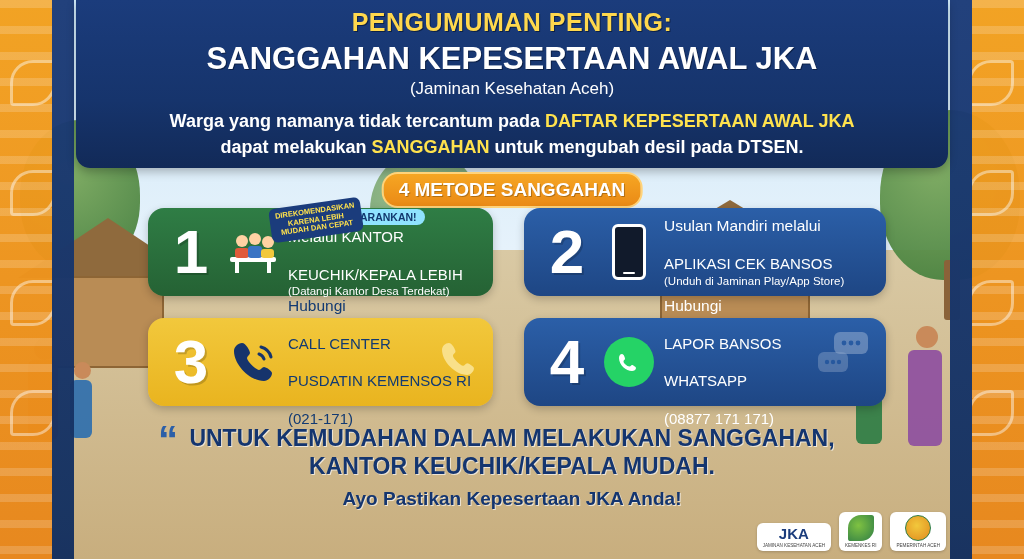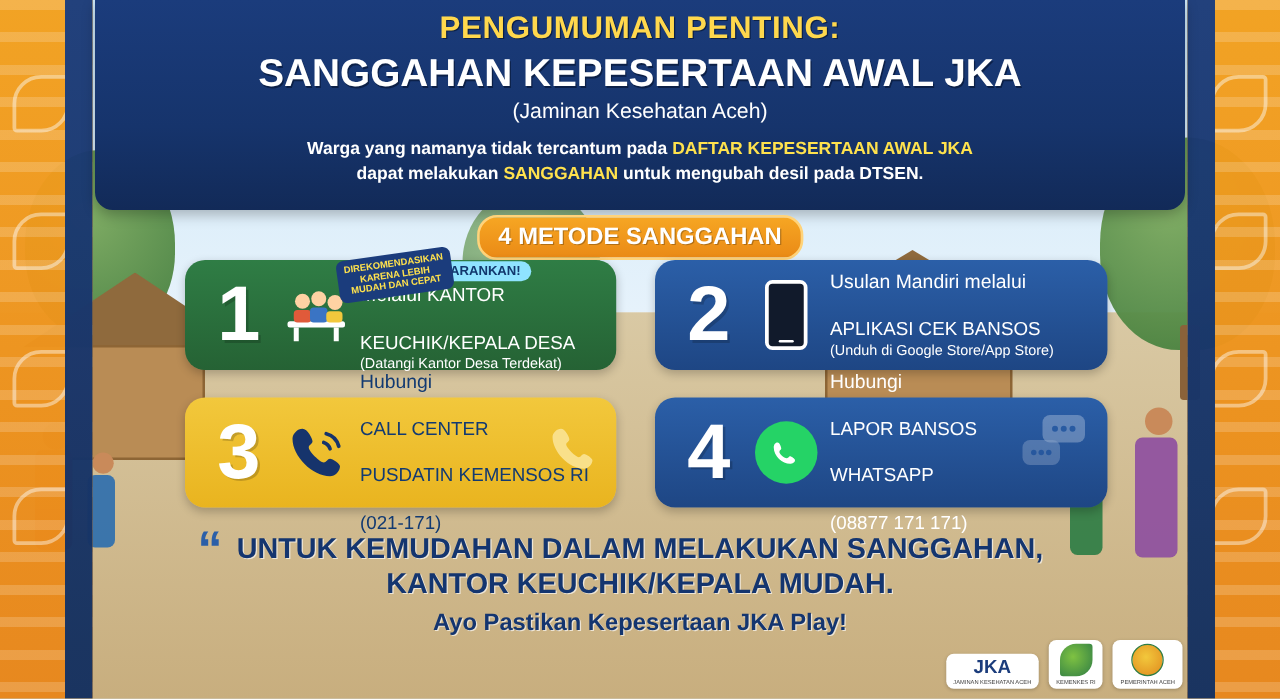--- a/index.html
+++ b/index.html
@@ -72,21 +72,21 @@
   .h-line1 {
     color:#ffd84d; font-weight:bold; font-size:25px; letter-spacing:.5px;
     text-shadow:1px 1px 0 #0c2047;
   }
   .h-line2 {
     color:#ffffff; font-weight:bold; font-size:31px; margin-top:4px;
     text-shadow:1px 1px 0 #0c2047;
   }
   .h-line3 { color:#ffffff; font-size:17px; margin-top:2px; }
   .h-body {
-    margin-top:9px; color:#ffffff; font-size:14px; line-height:1.45;
+    margin-top:9px; color:#ffffff; font-size:18px; line-height:1.45;
     font-weight:600;
   }
   .hl-yellow { color:#ffe24d; font-weight:bold; }
 
   
   .methods-title {
     position:absolute; left:50%; transform:translateX(-50%); top:172px;
     background:linear-gradient(180deg,#f6a623,#ea8a16);
     color:#ffffff; font-weight:bold; font-size:19px;
     padding:5px 15px; border-radius:16px;
@@ -261,35 +261,35 @@
         <circle cx="42" cy="13" r="6" fill="#ffd2a3"></circle>
         <rect x="35" y="20" width="13" height="9" rx="3" fill="#f2c83c"></rect>
       </svg>
     </div>
     <div class="card-text">
       <span class="badge-rec">SANGAT DISARANKAN!</span>
       <div>
         <span class="t-md">Melalui</span>
         <span class="t-bold">KANTOR</span>
       </div>
-      <div class="t-bold">KEUCHIK/KEPALA DESA</div>
+      <div class="t-bold">KEUCHIK/KEPALA LEBIH</div>
       <div class="sub-note">(Datangi Kantor Desa Terdekat)</div>
     </div>
   </div>
   <div class="badge-rot">DIREKOMENDASIKAN KARENA LEBIH MUDAH DAN CEPAT</div>
 
   <div class="card c2">
     <div class="num">2</div>
     <div class="icon-box">
       <div class="phone-dev"></div>
     </div>
     <div class="card-text">
       <div class="t-md">Usulan Mandiri melalui</div>
       <div class="t-bold">APLIKASI CEK BANSOS</div>
-      <div class="sub-note">(Unduh di Google Store/App Store)</div>
+      <div class="sub-note">(Unduh di Jaminan Play/App Store)</div>
     </div>
   </div>
 
   <div class="card c3">
     <div class="num">3</div>
     <div class="icon-box">
       <svg width="50" height="50" viewBox="0 0 50 50">
         <path d="M14 6c-4 0-8 4-8 8 0 14 16 30 30 30 4 0 8-4 8-8 0-2-6-6-8-6-2 0-3 3-5 3-3 0-12-9-12-12 0-2 3-3 3-5 0-2-4-10-8-10z" fill="#16346c"></path>
         <path d="M33 10a14 14 0 0 1 10 10" stroke="#16346c" stroke-width="3" fill="none" stroke-linecap="round"></path>
         <path d="M31 17a8 8 0 0 1 5 5" stroke="#16346c" stroke-width="3" fill="none" stroke-linecap="round"></path>
@@ -334,21 +334,21 @@
         <circle cx="17" cy="30" r="2.2" fill="#2b5fa8"></circle>
         <circle cx="23" cy="30" r="2.2" fill="#2b5fa8"></circle>
       </svg>
     </div>
   </div>
 
   <div class="footer-note">
     <div class="quote-mark">“</div>
     <div class="fn-1">UNTUK KEMUDAHAN DALAM MELAKUKAN SANGGAHAN,</div>
     <div class="fn-1">KANTOR KEUCHIK/KEPALA MUDAH.</div>
-    <div class="fn-2">Ayo Pastikan Kepesertaan JKA Play!</div>
+    <div class="fn-2">Ayo Pastikan Kepesertaan JKA Anda!</div>
   </div>
 
   <div class="logos">
     <div class="logo">
       <div class="lg-main">JKA</div>
       <div class="lg-sub">JAMINAN KESEHATAN ACEH</div>
     </div>
     <div class="logo">
       <div class="leaf"></div>
       <div class="lg-sub">KEMENKES RI</div>

